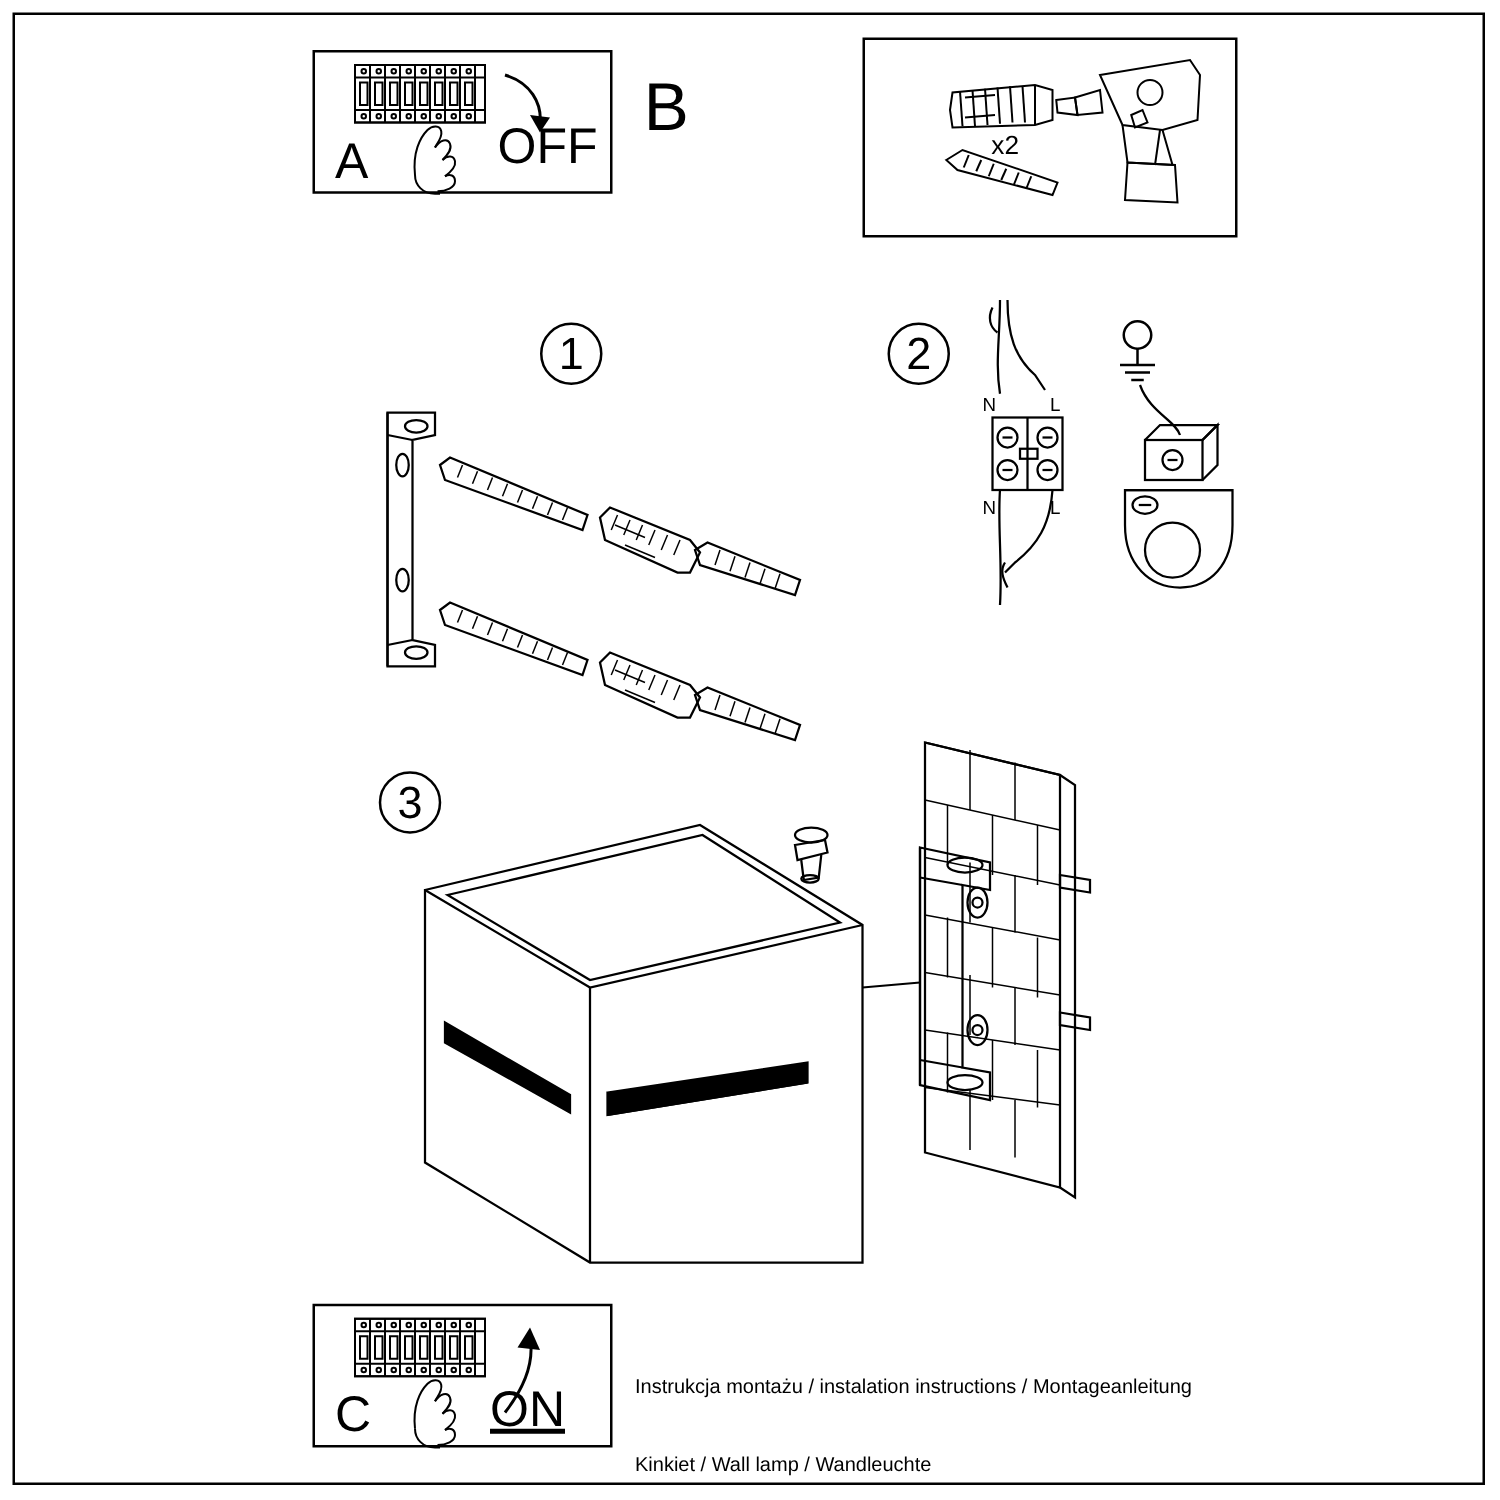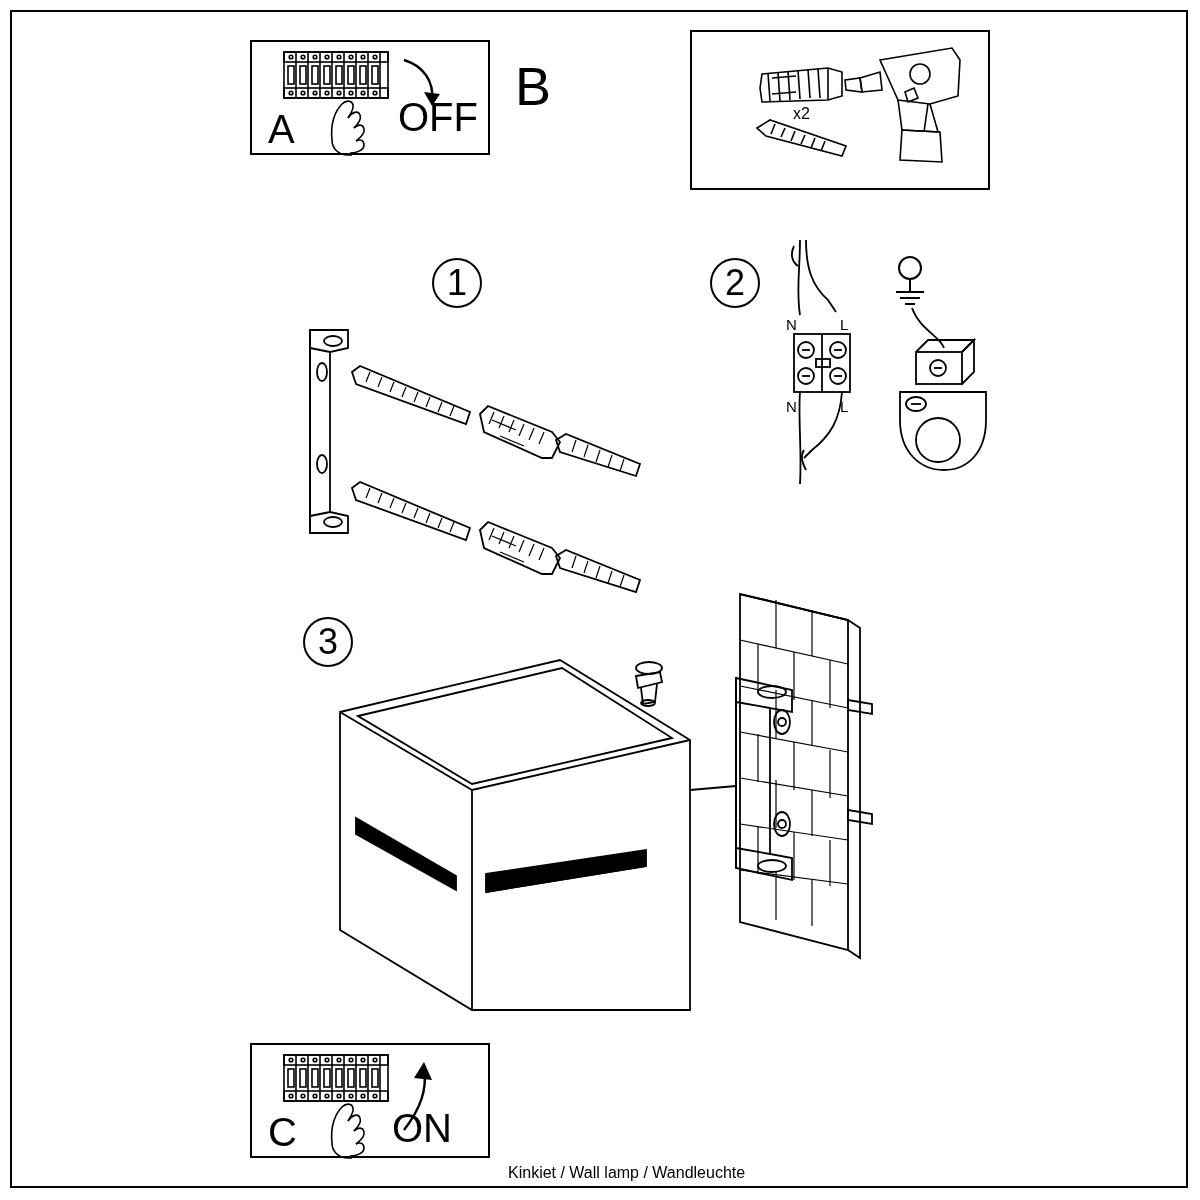--- a/index.html
+++ b/index.html
@@ -3,21 +3,21 @@
 <meta charset="utf-8">
 <style>
   html,body{margin:0;padding:0;background:#ffffff;}
   body{width:1200px;height:1200px;font-family:"Liberation Sans",sans-serif;color:#000;}
   #sheet{position:relative;width:1200px;height:1200px;overflow:hidden;}
   .frame{position:absolute;left:10px;top:10px;width:1178px;height:1178px;border:2px solid #000;box-sizing:border-box;}
   .box{position:absolute;border:2px solid #000;box-sizing:border-box;background:#fff;}
   .lbl{position:absolute;font-family:"Liberation Sans",sans-serif;color:#000;white-space:nowrap;}
   .big{font-size:40px;}
   .huge{font-size:54px;}
-  .small{font-size:16px;}
+  .small{font-size:21px;}
   .tiny{font-size:15px;}
   .circ{position:absolute;border:2px solid #000;border-radius:50%;box-sizing:border-box;display:flex;align-items:center;justify-content:center;font-size:36px;background:#fff;}
   svg{position:absolute;left:0;top:0;overflow:visible;}
   .foot{position:absolute;font-size:16px;line-height:1.45;}
 </style>
 </head>
 <body>
 
 <div id="sheet">
 
@@ -370,17 +370,18 @@
       <path d="M348 1121 C352 1115 358 1113 360 1118 C362 1123 357 1128 354 1131"></path>
       <path d="M354 1131 C358 1127 363 1127 364 1132 C365 1137 360 1141 356 1144"></path>
       <path d="M356 1144 C360 1142 364 1143 364 1148 C364 1153 357 1156 350 1156"></path>
       <path d="M332 1143 C332 1151 338 1158 348 1158 L352 1158"></path>
 
       <path d="M404 1130 C418 1112 428 1092 424 1070" stroke-width="2.4"></path>
       <path d="M414 1078 L424 1062 L432 1080 Z" fill="#000" stroke="none"></path>
     </g>
   </svg>
   <div class="lbl big" style="left:268px;top:1110px;">C</div>
-  <div class="lbl big" style="left:392px;top:1106px;">ON</div>
-
+  <div class="lbl big" style="left:392px;top:1106px;text-decoration:underline;">ON</div>
+
+  <div class="foot" style="left:508px;top:1098px;">Instrukcja montażu / instalation instructions / Montageanleitung</div>
   <div class="foot" style="left:508px;top:1118px;margin-top:43px;">Kinkiet / Wall lamp / Wandleuchte</div>
 
 </div>
 
 </body></html>

